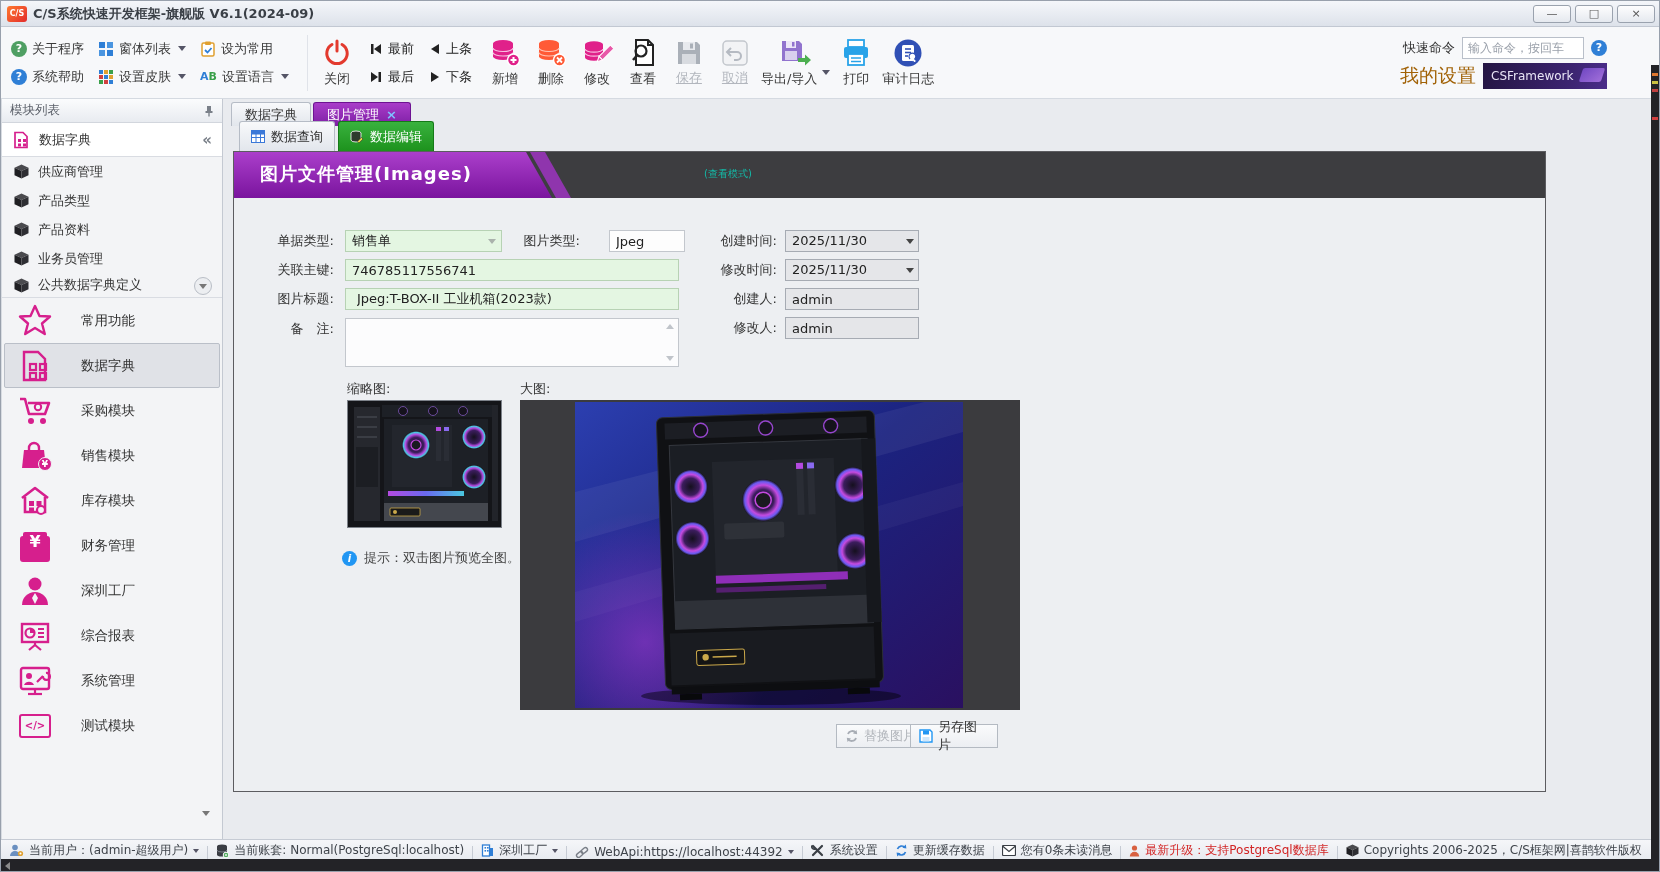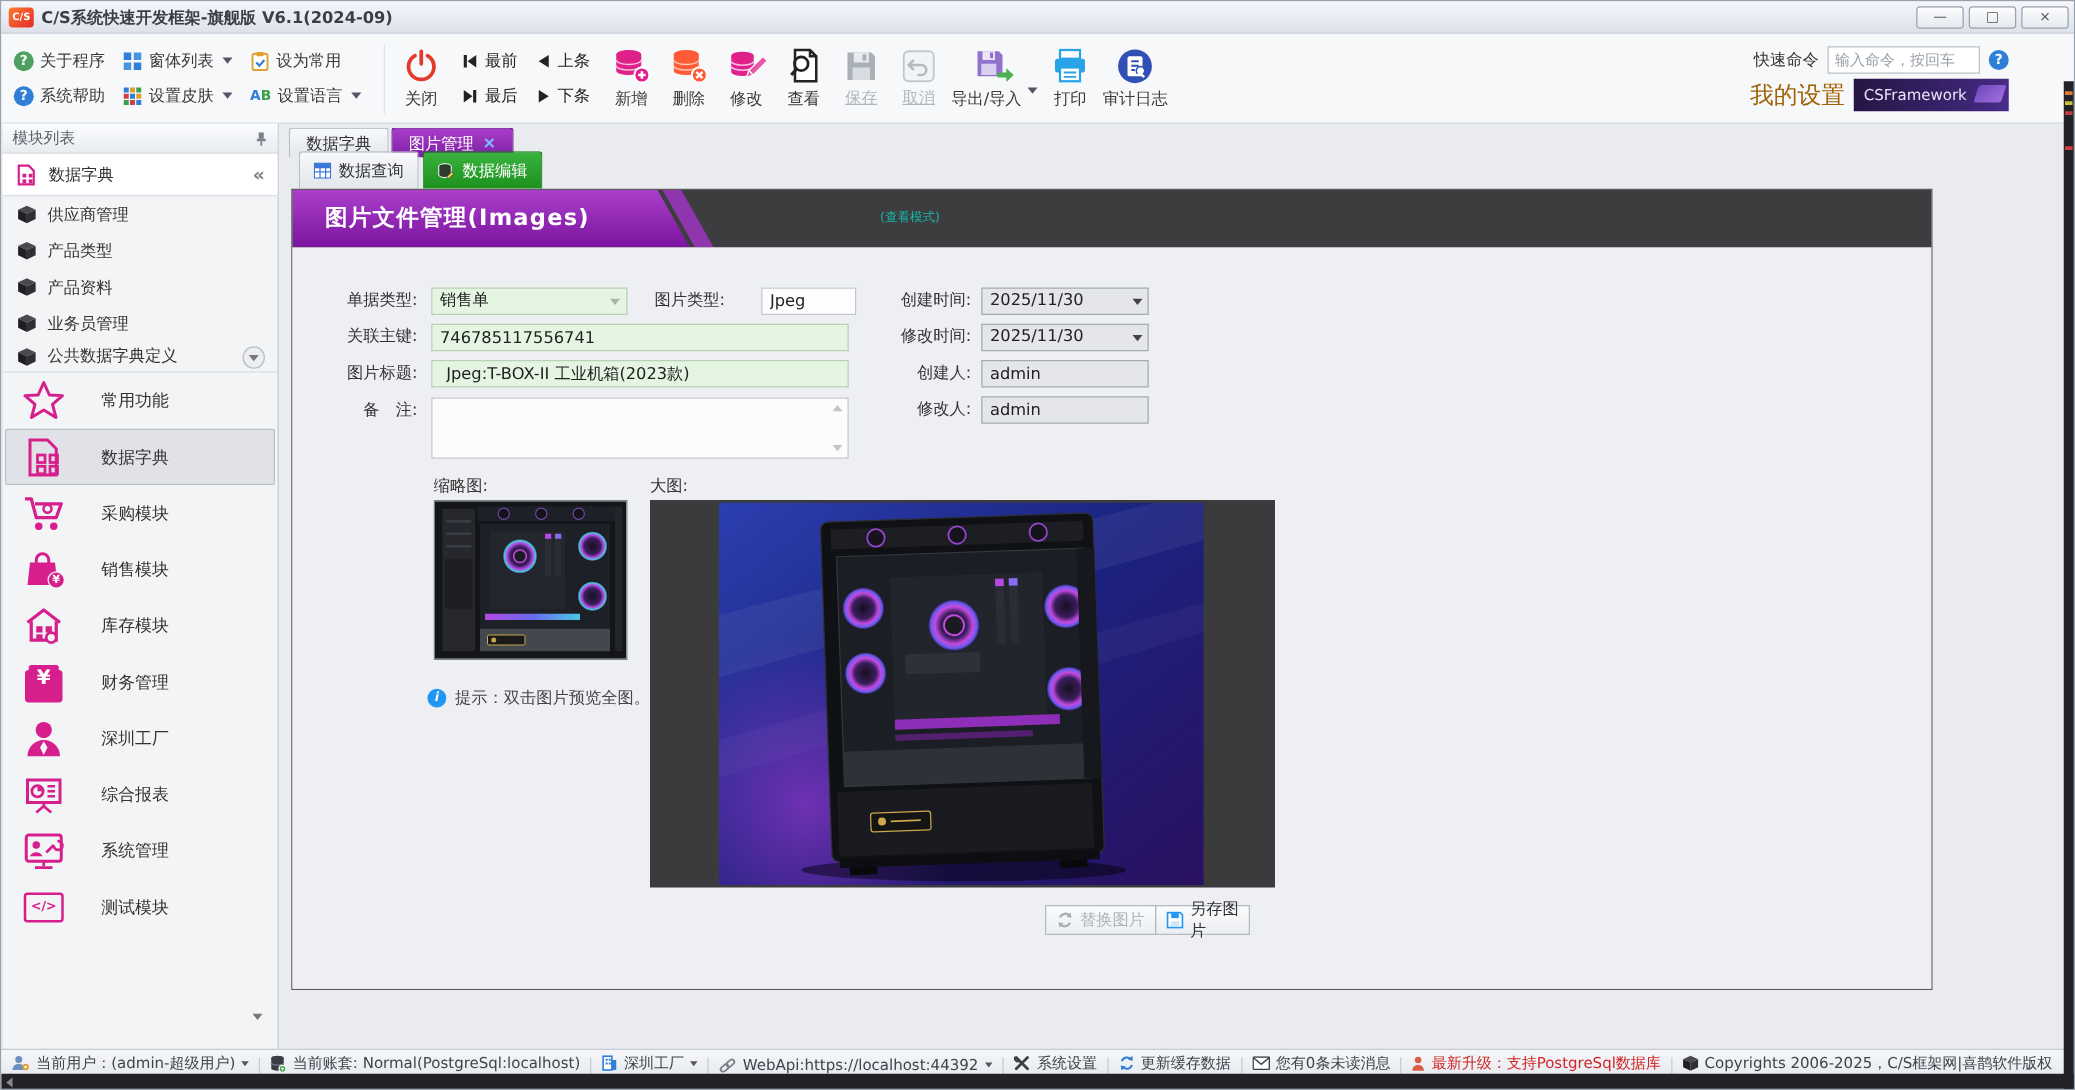--- a/index.html
+++ b/index.html
@@ -781,21 +781,21 @@
       <span>
           <svg width="14" height="14" viewBox="0 0 14 14">
             <path d="M3 5 a4.5 4.5 0 0 1 8-1" fill="none" stroke="#a8adb5" stroke-width="1.8"></path>
             <polygon points="11.5,1 12.2,5.2 8,4.4" fill="#a8adb5"></polygon>
             <path d="M11 9 a4.5 4.5 0 0 1 -8 1" fill="none" stroke="#a8adb5" stroke-width="1.8"></path>
             <polygon points="2.5,13 1.8,8.8 6,9.6" fill="#a8adb5"></polygon>
           </svg>
         </span>
       <span>替换图片</span>
     </div>
-    <div class="img-btn" style="left:690px;width:76px">
+    <div class="img-btn" style="left:676px;width:88px">
       <span>
           <svg width="14" height="14" viewBox="0 0 14 14">
             <path d="M1 1 h10 l2 2 v10 h-12 z" fill="#fff" stroke="#2196f3" stroke-width="1.4"></path>
             <rect x="4" y="1.5" width="6" height="4" fill="#2196f3"></rect>
             <rect x="3.5" y="8" width="7" height="4.5" fill="#cfe7fb"></rect>
           </svg>
         </span>
       <span>另存图片</span>
     </div>
   </div>

